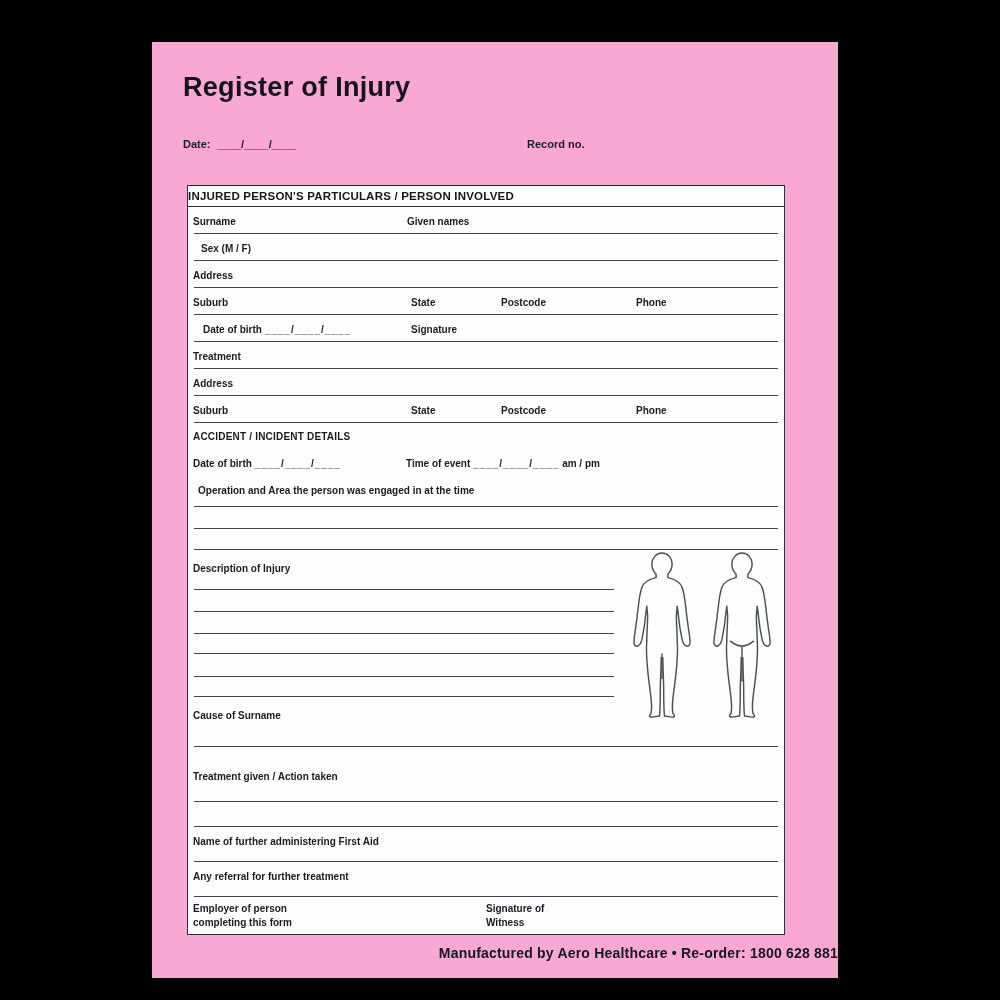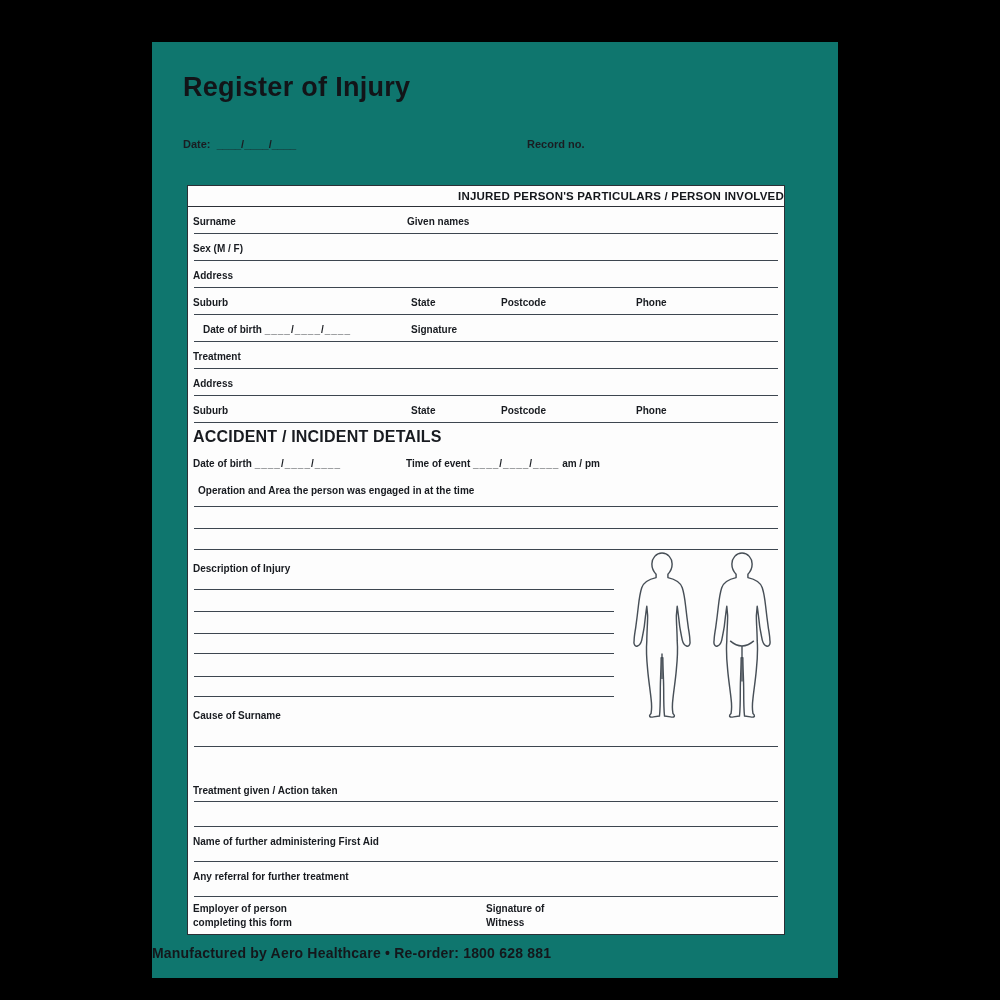--- a/index.html
+++ b/index.html
@@ -5,53 +5,53 @@
   html,body{margin:0;padding:0;}
   body{
     width:1000px;height:1000px;
     background:#000;
     position:relative;
     font-family:"Liberation Sans", sans-serif;
     overflow:hidden;
   }
   .page{
     position:absolute;left:152px;top:42px;width:686px;height:936px;
-    background:#0f766e;color:#15181c;
+    background:#f9a8d4;color:#15181c;
   }
   .title{
     position:absolute;left:31px;top:30px;margin:0;
     font-size:27px;font-weight:bold;letter-spacing:.3px;color:#121418;
   }
   .toplbl{position:absolute;font-size:11px;font-weight:bold;color:#1a1d22;white-space:nowrap;}
   .formbox{
     position:absolute;left:35px;top:143px;width:596px;height:748px;
     border:1.6px solid #2b3036;background:#fdfdfd;
   }
   .boxheader{
     position:absolute;left:0;right:0;top:0;height:21px;
     border-bottom:1.4px solid #2b3036;
-    text-align:right;font-size:11.5px;font-weight:bold;letter-spacing:.2px;
+    text-align:left;font-size:11.5px;font-weight:bold;letter-spacing:.2px;
     padding-top:4px;box-sizing:border-box;color:#14171b;
   }
   .lbl{
     position:absolute;font-size:10px;font-weight:bold;color:#181b20;
     white-space:nowrap;line-height:12px;
   }
   .lbl .blank{font-weight:bold;letter-spacing:1px;}
-  .sechead{font-size:16px;letter-spacing:.2px;}
+  .sechead{font-size:10px;letter-spacing:.2px;}
   .wline{
     position:absolute;left:6px;right:6px;height:0;
     border-top:1.5px solid #3d4650;
   }
   .wline.short{right:170px;}
   .bodies{position:absolute;left:436px;top:360px;width:156px;height:178px;}
   .bodies svg{position:absolute;top:0;}
   .footer{
     position:absolute;left:0;right:0;top:903px;
-    text-align:left;font-size:14px;font-weight:bold;color:#14171b;
+    text-align:right;font-size:14px;font-weight:bold;color:#14171b;
     letter-spacing:.2px;
   }
 </style>
 </head>
 <body>
 
 <div class="page">
 
   <h1 class="title">Register of Injury</h1>
 
@@ -59,21 +59,21 @@
   <span class="toplbl" style="left:375px;top:96px">Record no.</span>
 
   <div class="formbox">
 
     <div class="boxheader">INJURED PERSON'S PARTICULARS / PERSON INVOLVED</div>
 
     <span class="lbl" style="left:5px;top:30px">Surname</span>
     <span class="lbl" style="left:219px;top:30px">Given names</span>
     <div class="wline" style="top:47px"></div>
 
-    <span class="lbl" style="left:5px;top:57px">Sex (M / F)</span>
+    <span class="lbl" style="left:13px;top:57px">Sex (M / F)</span>
     <div class="wline" style="top:74px"></div>
 
     <span class="lbl" style="left:5px;top:84px">Address</span>
     <div class="wline" style="top:101px"></div>
 
     <span class="lbl" style="left:5px;top:111px">Suburb</span>
     <span class="lbl" style="left:223px;top:111px">State</span>
     <span class="lbl" style="left:313px;top:111px">Postcode</span>
     <span class="lbl" style="left:448px;top:111px">Phone</span>
     <div class="wline" style="top:128px"></div>
@@ -124,21 +124,21 @@
           <path d="M45 3 C38 3 33 9 33 16 C33 21 35 25 38 28 L38 32 C29 34 23 38 21 44 C19 50 18 57 17 66 C16 75 15 83 14 90 C13 97 12 102 12 106 C11 111 13 114 16 113 C19 112 20 110 21 106 C22 101 23 96 24 90 C25 82 26 72 27 66 L28 77 C28 87 27 97 27 107 C26 119 27 131 28 141 C29 153 31 165 32 175 C33 183 33 188 32 193 C29 196 30 198 35 197 L42 196 C43 188 43 177 43 165 C43 153 44 139 44 127 L46 127 C46 139 47 153 47 165 C47 177 47 188 48 196 L55 197 C60 198 61 196 58 193 C57 188 57 183 58 175 C59 165 61 153 62 141 C63 131 64 119 63 107 C63 97 62 87 62 77 L63 66 C64 72 65 82 66 90 C67 96 68 101 69 106 C70 110 71 112 74 113 C77 114 79 111 78 106 C78 102 77 97 76 90 C75 83 74 75 73 66 C72 57 71 50 69 44 C67 38 61 34 52 32 L52 28 C55 25 57 21 57 16 C57 9 52 3 45 3 Z"></path>
           <path d="M31 107 Q45 119 59 107" fill="none"></path>
           <line x1="45" y1="113" x2="45" y2="155" fill="none"></line>
         </g>
       </svg>
     </div>
 
     <span class="lbl" style="left:5px;top:524px">Cause of Surname</span>
     <div class="wline" style="top:560px"></div>
 
-    <span class="lbl" style="left:5px;top:599px">Treatment given /  Action taken</span>
+    <span class="lbl" style="left:5px;top:585px">Treatment given /  Action taken</span>
     <div class="wline" style="top:615px"></div>
     <div class="wline" style="top:640px"></div>
 
     <span class="lbl" style="left:5px;top:650px">Name of further administering First Aid</span>
     <div class="wline" style="top:675px"></div>
 
     <span class="lbl" style="left:5px;top:685px">Any referral for further treatment</span>
     <div class="wline" style="top:710px"></div>
 
     <span class="lbl" style="left:5px;top:717px">Employer of person</span>

